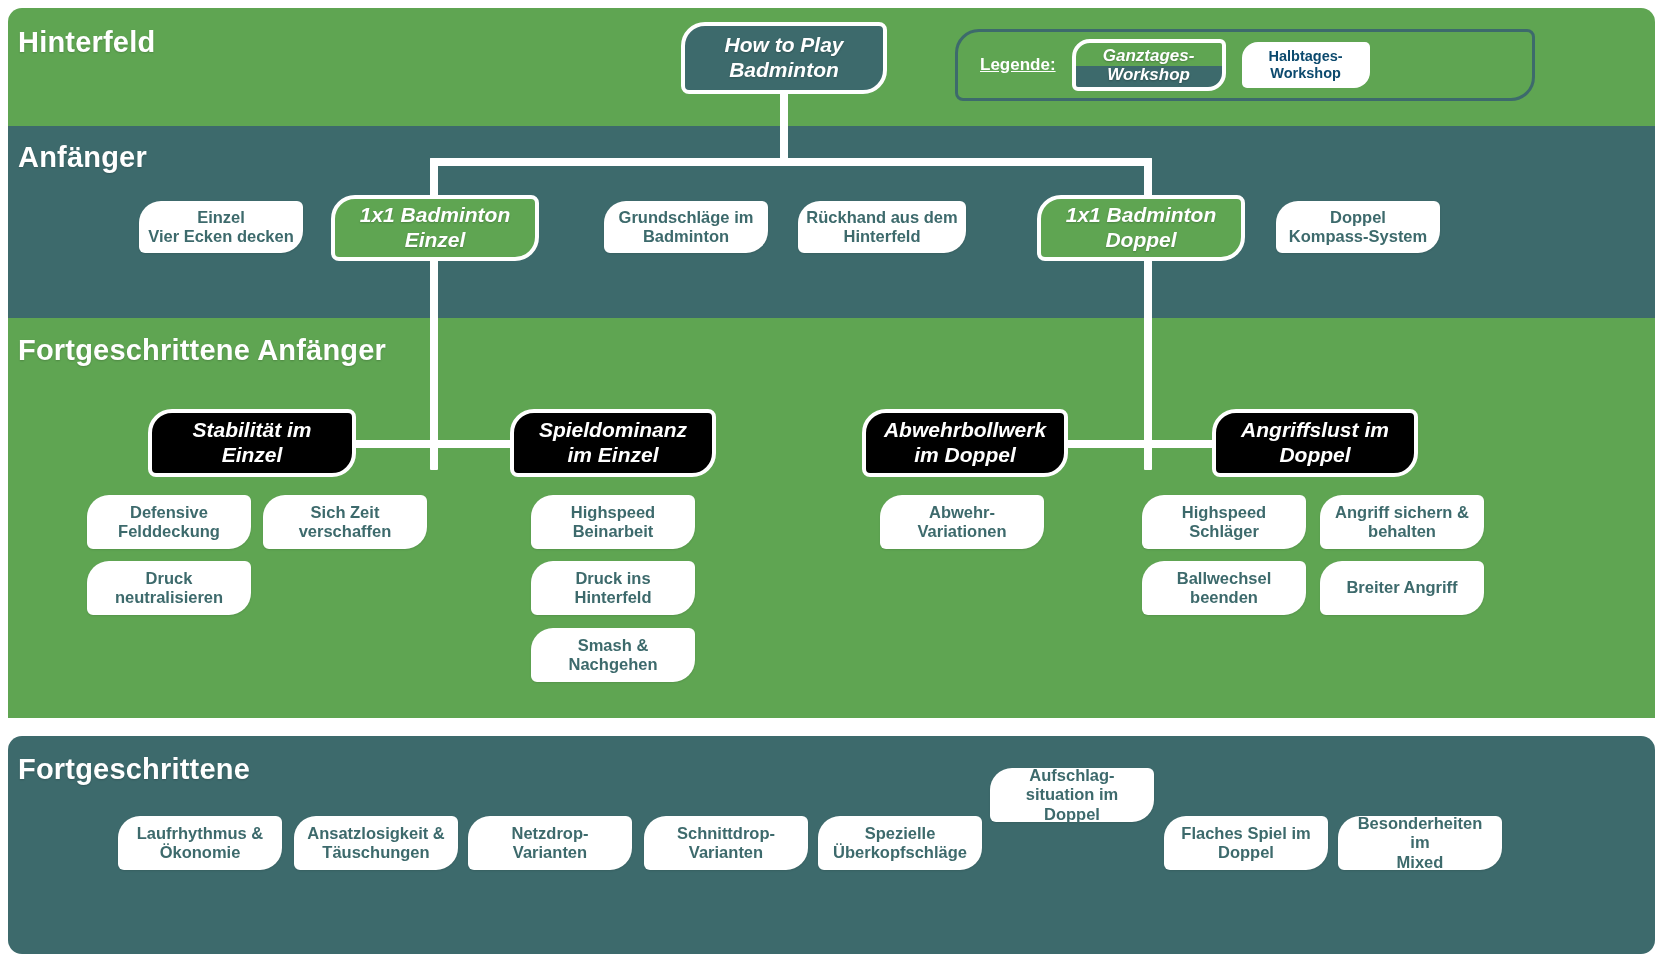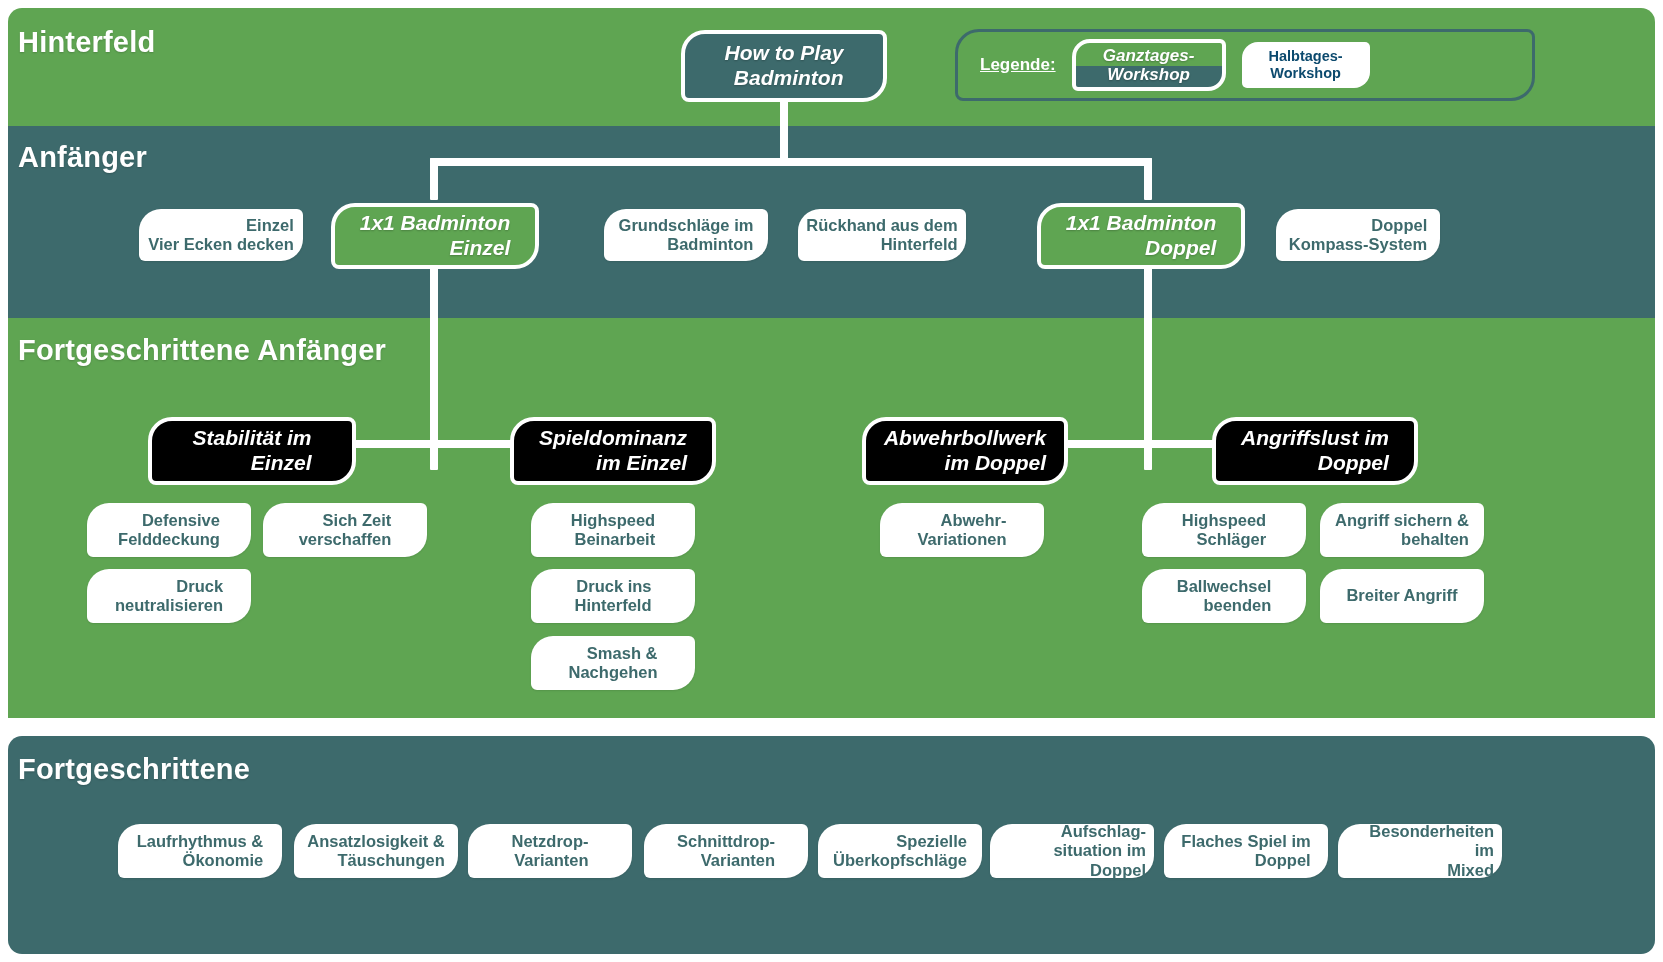--- a/index.html
+++ b/index.html
@@ -48,26 +48,25 @@
     border-radius:1px;
   }
 
   
   .node{
     position:absolute;
     box-sizing:border-box;
     display:flex;
     align-items:center;
     justify-content:center;
-    text-align:right;
+    text-align:center;
     border-radius:22px 6px 22px 6px;
     line-height:1.18;
     padding:4px 8px;
     white-space:pre-line;
-    margin-top:8px;
   }
   
   .node.half{
     background:#ffffff;
     color:#3D6A6C;
     font-weight:bold;
     font-size:16.5px;
     box-shadow:0 1px 2px rgba(0,0,0,.10);
   }
   
@@ -225,20 +224,20 @@
   <div class="node half" style="left:118px;top:816px;width:164px;height:54px;">Laufrhythmus &amp;
 Ökonomie</div>
   <div class="node half" style="left:294px;top:816px;width:164px;height:54px;">Ansatzlosigkeit &amp;
 Täuschungen</div>
   <div class="node half" style="left:468px;top:816px;width:164px;height:54px;">Netzdrop-
 Varianten</div>
   <div class="node half" style="left:644px;top:816px;width:164px;height:54px;">Schnittdrop-
 Varianten</div>
   <div class="node half" style="left:818px;top:816px;width:164px;height:54px;">Spezielle
 Überkopfschläge</div>
-  <div class="node half" style="left:990px;top:816px;width:164px;height:54px;">Aufschlag-
+  <div class="node half" style="left:990px;top:768px;width:164px;height:54px;">Aufschlag-
 situation im Doppel</div>
   <div class="node half" style="left:1164px;top:816px;width:164px;height:54px;">Flaches Spiel im
 Doppel</div>
   <div class="node half" style="left:1338px;top:816px;width:164px;height:54px;">Besonderheiten im
 Mixed</div>
 
 </div>
 
 </body></html>

